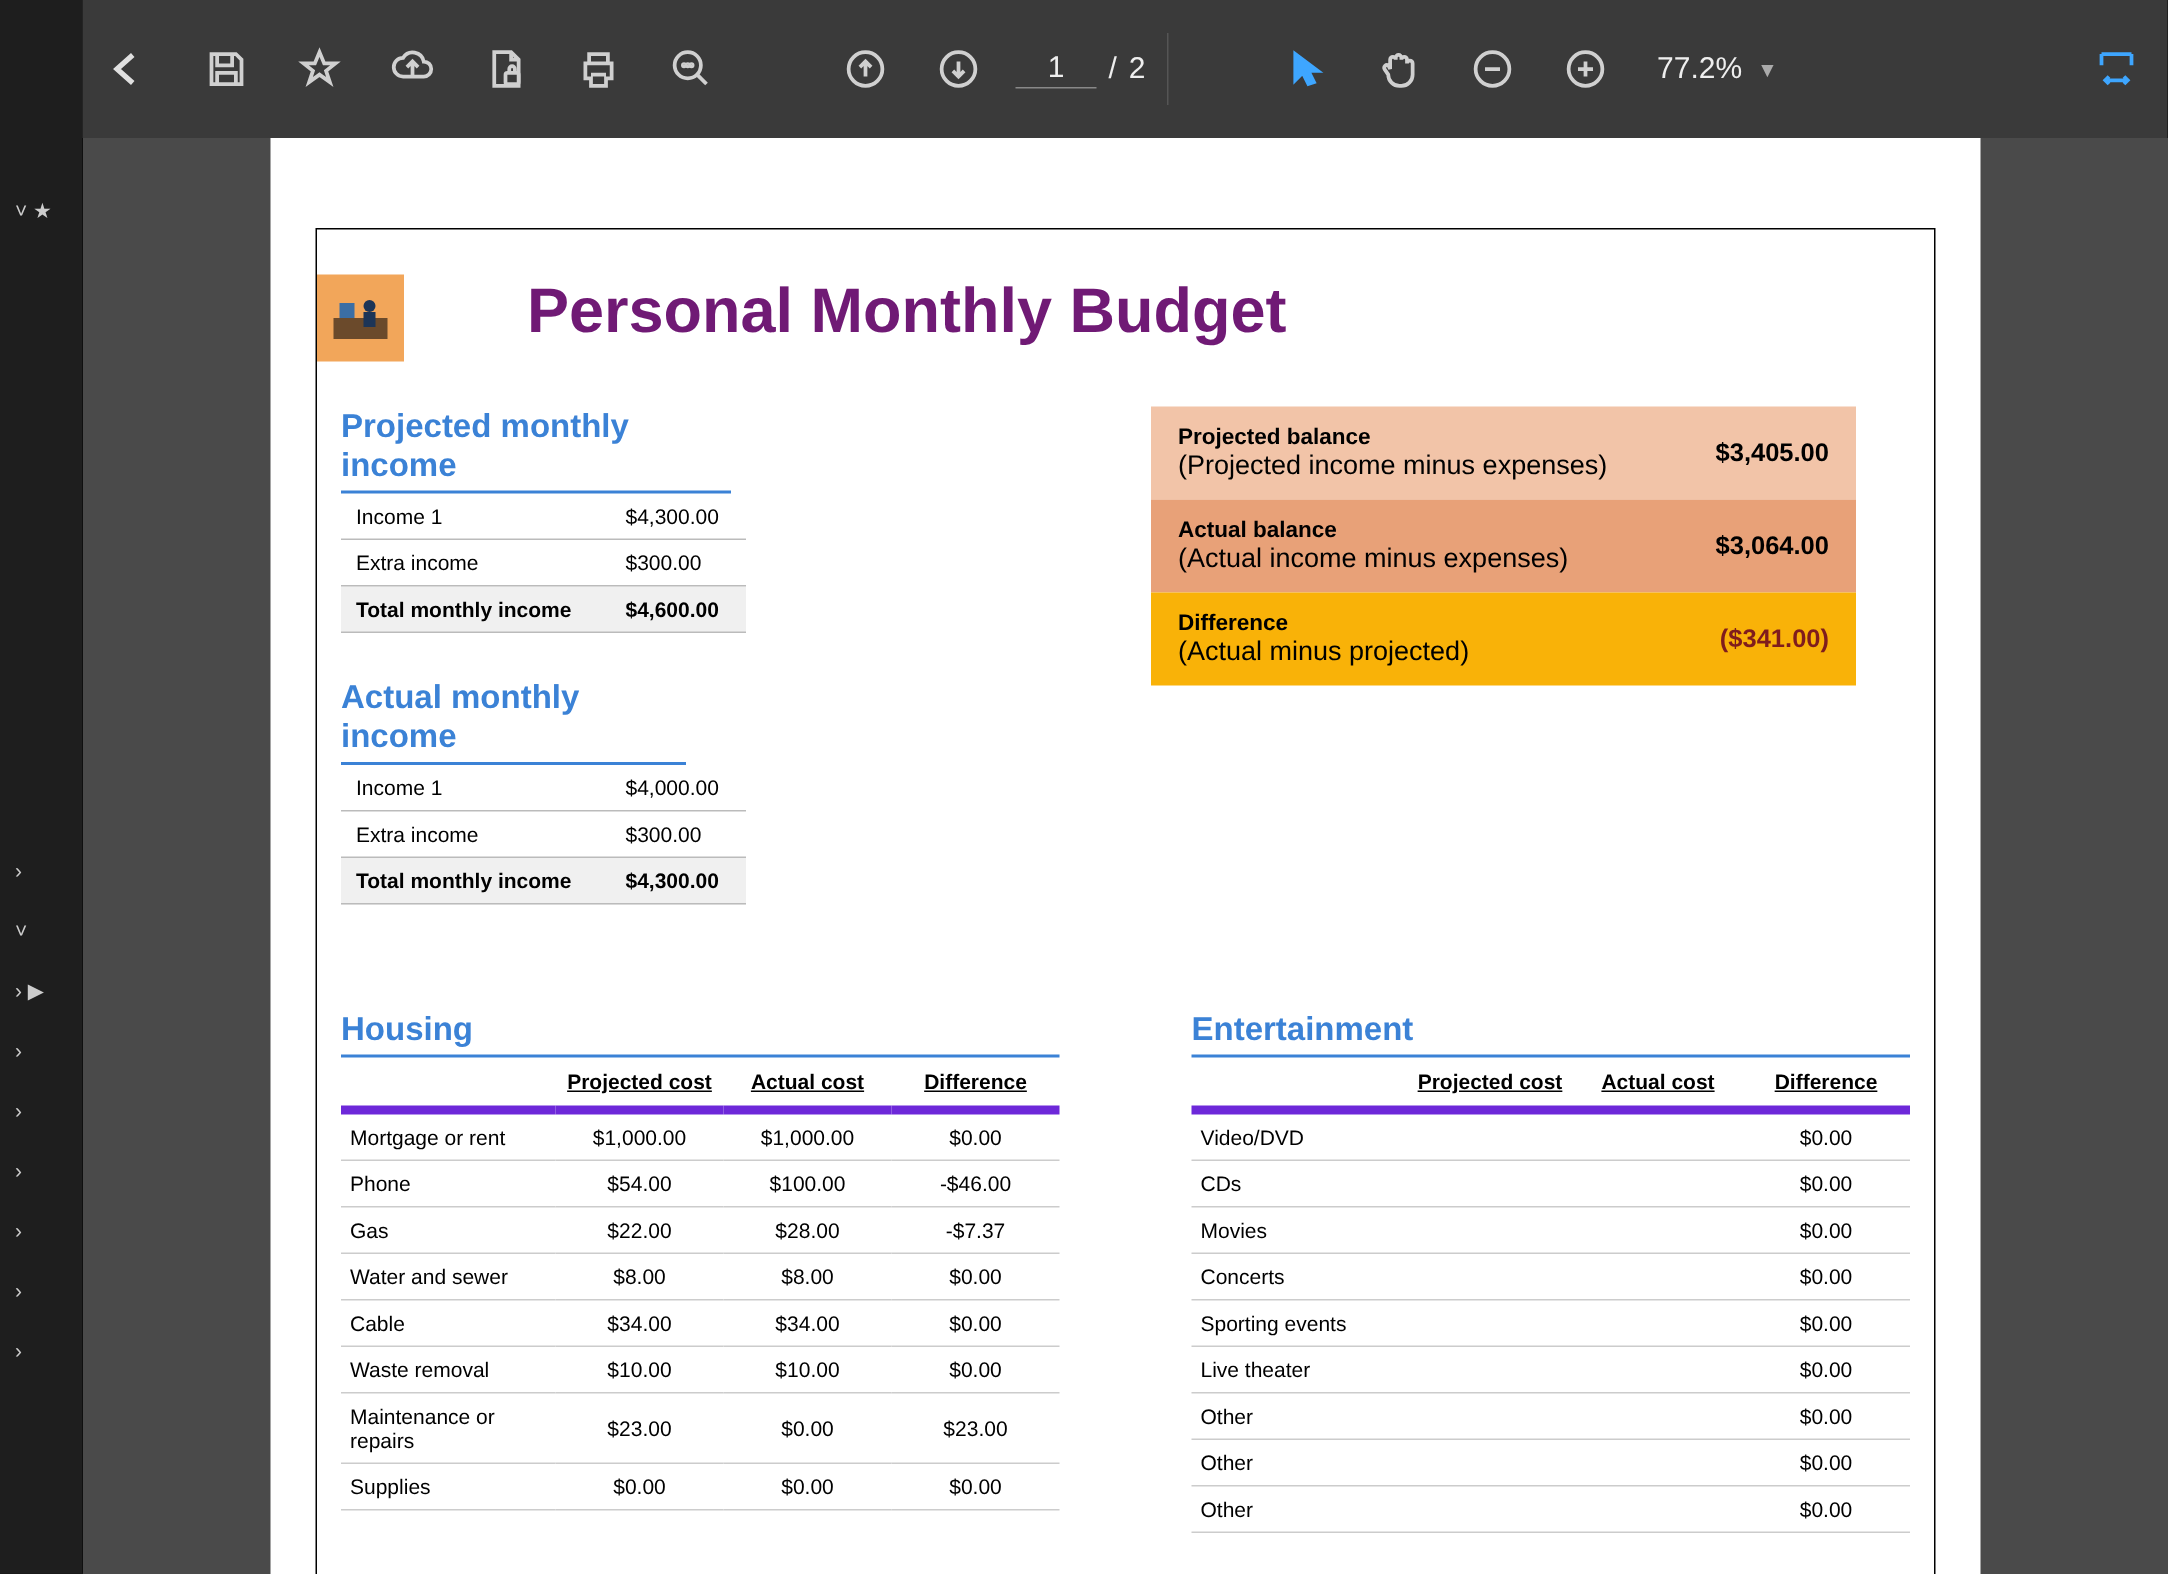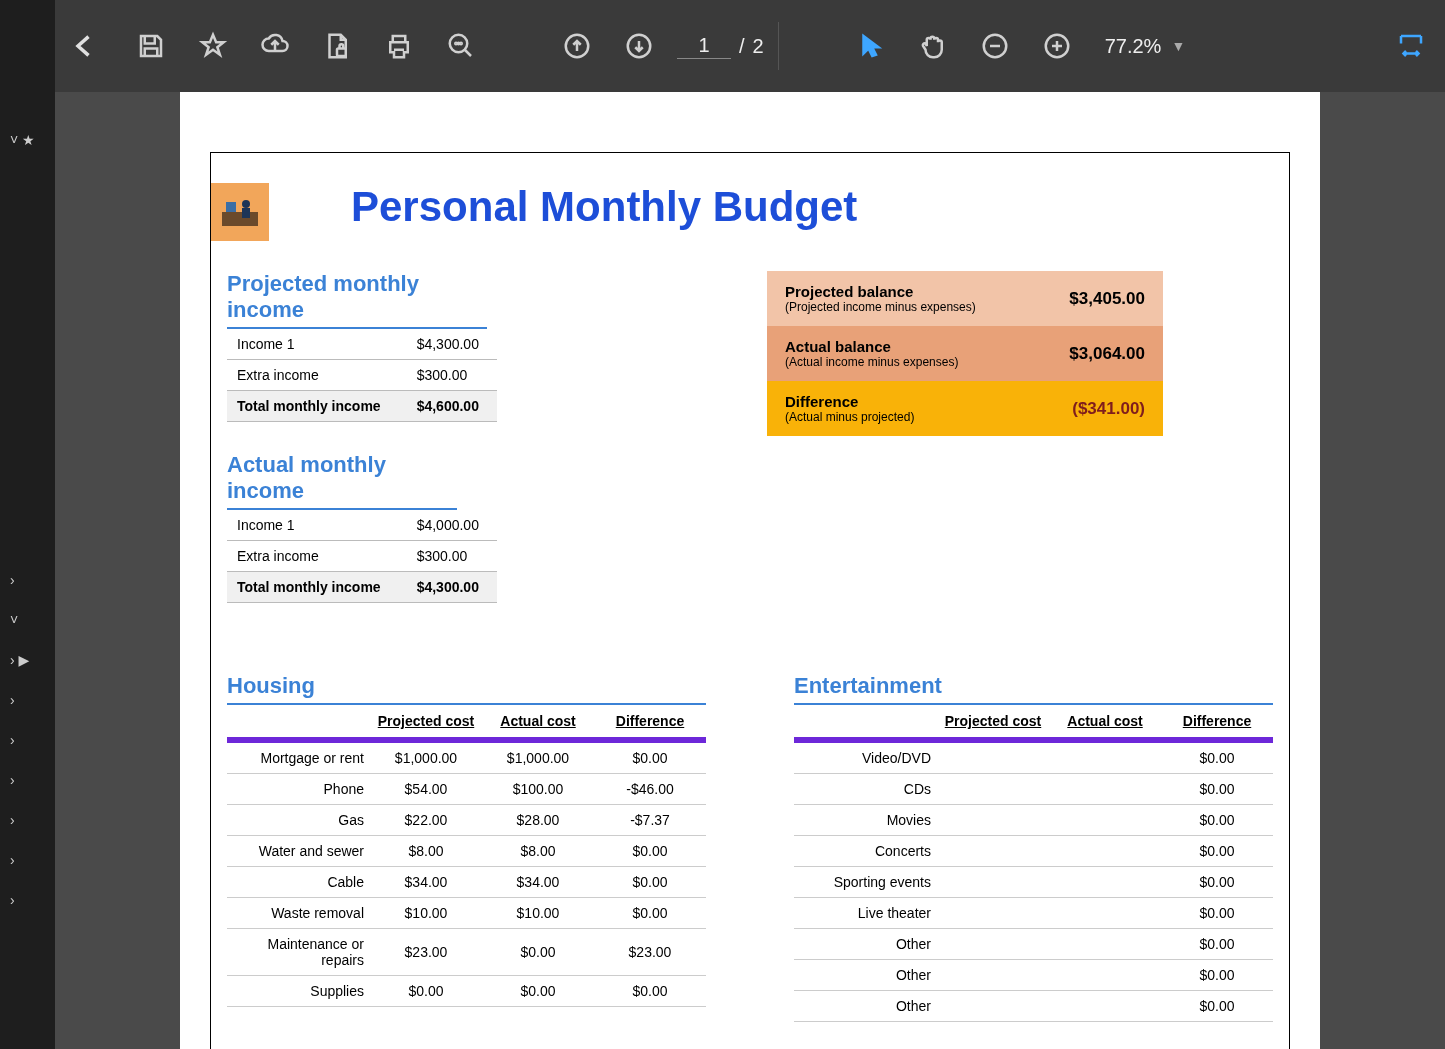--- a/index.html
+++ b/index.html
@@ -18,49 +18,49 @@
   .zoom{display:flex;align-items:center;gap:6px;color:#eee;font-size:20px;margin-left:10px;}
   .zoom .chev{font-size:14px;color:#aaa;margin-left:4px;}
   .spacer{flex:0 0 40px;}
   .back{width:40px;height:40px;display:flex;align-items:center;justify-content:center;margin-right:8px;}
   .back svg{width:28px;height:28px;stroke:#e0e0e0;fill:none;stroke-width:3;}
   
   .viewer{position:absolute;left:55px;right:0;top:92px;bottom:0;background:#4a4a4a;overflow:auto;}
   .page{width:1140px;min-height:1400px;background:#fff;margin:0 auto;margin-top:0;position:relative;color:#000;}
   .pageinner{border:1px solid #000;margin:0 30px;padding:30px 0 40px 0;min-height:1380px;box-sizing:border-box;position:relative;top:60px;}
   
-  .doc-title{font-size:42px;font-weight:600;color:#1d4ed8;margin:0 0 40px 140px;}
+  .doc-title{font-size:42px;font-weight:600;color:#701a75;margin:0 0 40px 140px;}
   .logo{position:absolute;left:0;top:30px;width:58px;height:58px;background:#f2a65a;display:flex;align-items:center;justify-content:center;}
   .logo svg{width:40px;height:40px;}
   .cols{display:flex;gap:140px;padding:0 16px;}
   .leftcol{flex:0 0 400px;}
   .rightcol{flex:1;}
   .sechead{font-size:22px;font-weight:700;color:#3b82d6;border-bottom:2px solid #3b82d6;padding-bottom:4px;margin-bottom:0;}
   table.small{width:270px;border-collapse:collapse;font-size:14px;margin-bottom:30px;}
   table.small td{padding:7px 10px;border-bottom:1px solid #bbb;}
   table.small td:last-child{text-align:left;}
   table.small tr.total td{font-weight:700;background:#f0f0f0;}
   
-  .balbox{width:396px;margin-top:0;}
+  .balbox{width:470px;margin-top:0;}
   .balrow{display:flex;justify-content:space-between;align-items:center;padding:12px 18px;font-size:15px;}
   .balrow .lbl{font-weight:700;}
-  .balrow .sub{font-weight:400;font-size:12px;}
+  .balrow .sub{font-weight:400;font-size:18px;}
   .balrow .val{font-weight:700;font-size:17px;}
   .bal1{background:#f2c4a8;}
   .bal2{background:#e8a178;}
   .bal3{background:#f9b208;}
   .bal3 .val{color:#7f1d1d;}
   
   .catgrid{display:flex;gap:88px;padding:0 16px;margin-top:40px;}
   .catcol{flex:1;}
   table.cat{width:100%;border-collapse:collapse;font-size:14px;}
   table.cat th{font-weight:700;padding:8px 6px;border-bottom:6px solid #6d28d9;text-align:center;font-size:14px;text-decoration:underline;}
   table.cat th:first-child{text-align:left;}
   table.cat td{padding:7px 6px;border-bottom:1px solid #ccc;text-align:center;}
-  table.cat td:first-child{text-align:right;}
+  table.cat td:first-child{text-align:left;}
 </style>
 </head>
 <body>
 
 <div class="app">
 
   <div class="leftstrip">
     <div class="sitem" style="margin-top:120px">˅ ★</div>
     <div class="sitem" style="margin-top:400px">›</div>
     <div class="sitem">˅</div>

